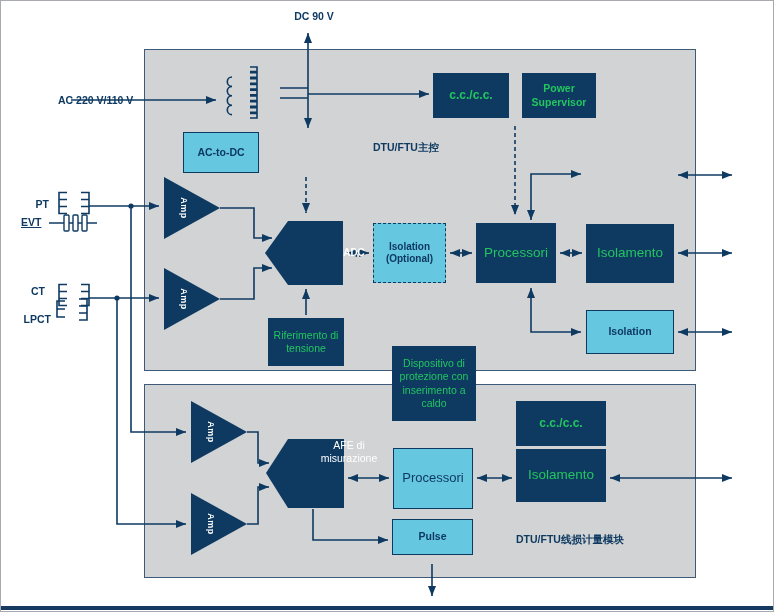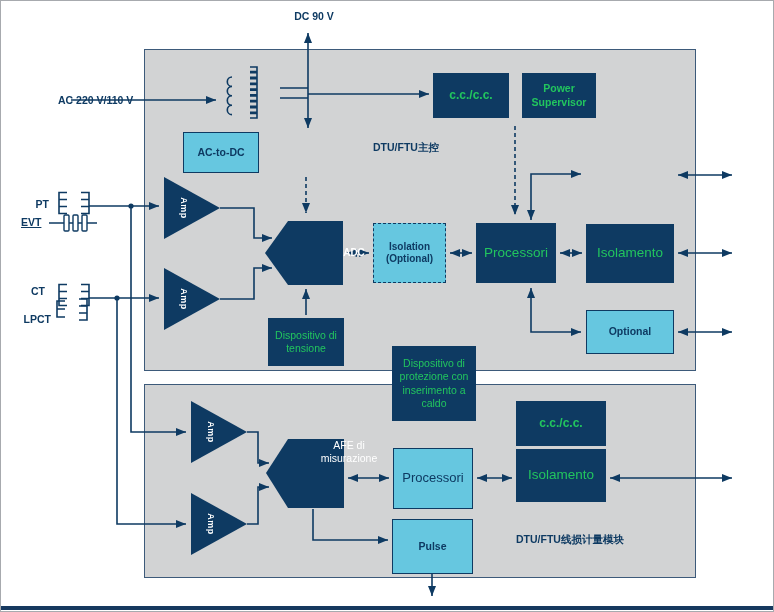--- a/index.html
+++ b/index.html
@@ -120,31 +120,31 @@
   <div class="lbl" style="left:26px; top:284px; width:22px; text-align:center;">CT</div>
   <div class="lbl" style="left:16px; top:292px; width:34px; text-align:right;margin-top:20px;">LPCT</div>
 
   <div class="lbl" style="left:372px; top:140px;">DTU/FTU主控</div>
   <div class="lbl" style="left:515px; top:532px;">DTU/FTU线损计量模块</div>
 
   <div class="box light" style="left:182px; top:131px; width:76px; height:41px; font-weight:bold; font-size:10.5px;">AC-to-DC</div>
   <div class="box dark" style="left:432px; top:72px; width:76px; height:45px; font-weight:bold; font-size:12px;">c.c./c.c.</div>
   <div class="box dark" style="left:521px; top:72px; width:74px; height:45px; font-weight:bold; font-size:10.5px; padding:8px 6px;">Power Supervisor</div>
   <div class="box dark" style="left:585px; top:223px; width:88px; height:59px; font-size:13.5px;">Isolamento</div>
-  <div class="box light" style="left:585px; top:309px; width:88px; height:44px; font-weight:bold; font-size:10.5px;">Optional</div>
+  <div class="box light" style="left:585px; top:309px; width:88px; height:44px; font-weight:bold; font-size:10.5px;">Isolation</div>
   <div class="box light" style="left:372px; top:222px; width:73px; height:60px; border:1.5px dashed #0e3a62; font-weight:bold; font-size:10px; padding:0 10px;">Isolation (Optional)</div>
   <div class="box dark" style="left:475px; top:222px; width:80px; height:60px; font-size:13.5px;">Processori</div>
-  <div class="box dark" style="left:267px; top:317px; width:76px; height:48px; font-size:10.5px; padding:0 4px;">Dispositivo di tensione</div>
+  <div class="box dark" style="left:267px; top:317px; width:76px; height:48px; font-size:10.5px; padding:0 4px;">Riferimento di tensione</div>
 
   <div class="box dark" style="left:391px; top:345px; width:84px; height:75px; font-size:10.5px; padding:2px;">Dispositivo di protezione con inserimento a caldo</div>
 
   <div class="box light" style="left:392px; top:447px; width:80px; height:61px; font-size:13px;">Processori</div>
   <div class="box dark" style="left:515px; top:400px; width:90px; height:45px; font-weight:bold; font-size:12px;">c.c./c.c.</div>
   <div class="box dark" style="left:515px; top:448px; width:90px; height:53px; font-size:13.5px;">Isolamento</div>
-  <div class="box light" style="left:391px; top:518px; width:81px; height:55px; font-weight:bold; font-size:10.5px;">Pulse</div>
+  <div class="box light" style="left:391px; top:518px; width:81px; height:36px; font-weight:bold; font-size:10.5px;">Pulse</div>
 
   <div class="overlay" style="left:284px; top:244px; width:56px; height:16px; font-weight:bold; font-size:10px;">ADC</div>
   <div class="overlay" style="left:266px; top:430px; width:82px; height:42px; font-size:10.5px;">AFE di misurazione</div>
   <div class="amp-label" style="left:183px; top:207px;">Amp</div>
   <div class="amp-label" style="left:183px; top:298px;">Amp</div>
   <div class="amp-label" style="left:210px; top:431px;">Amp</div>
   <div class="amp-label" style="left:210px; top:523px;">Amp</div>
 
   <div class="bottom-bar"></div>
 </div>

